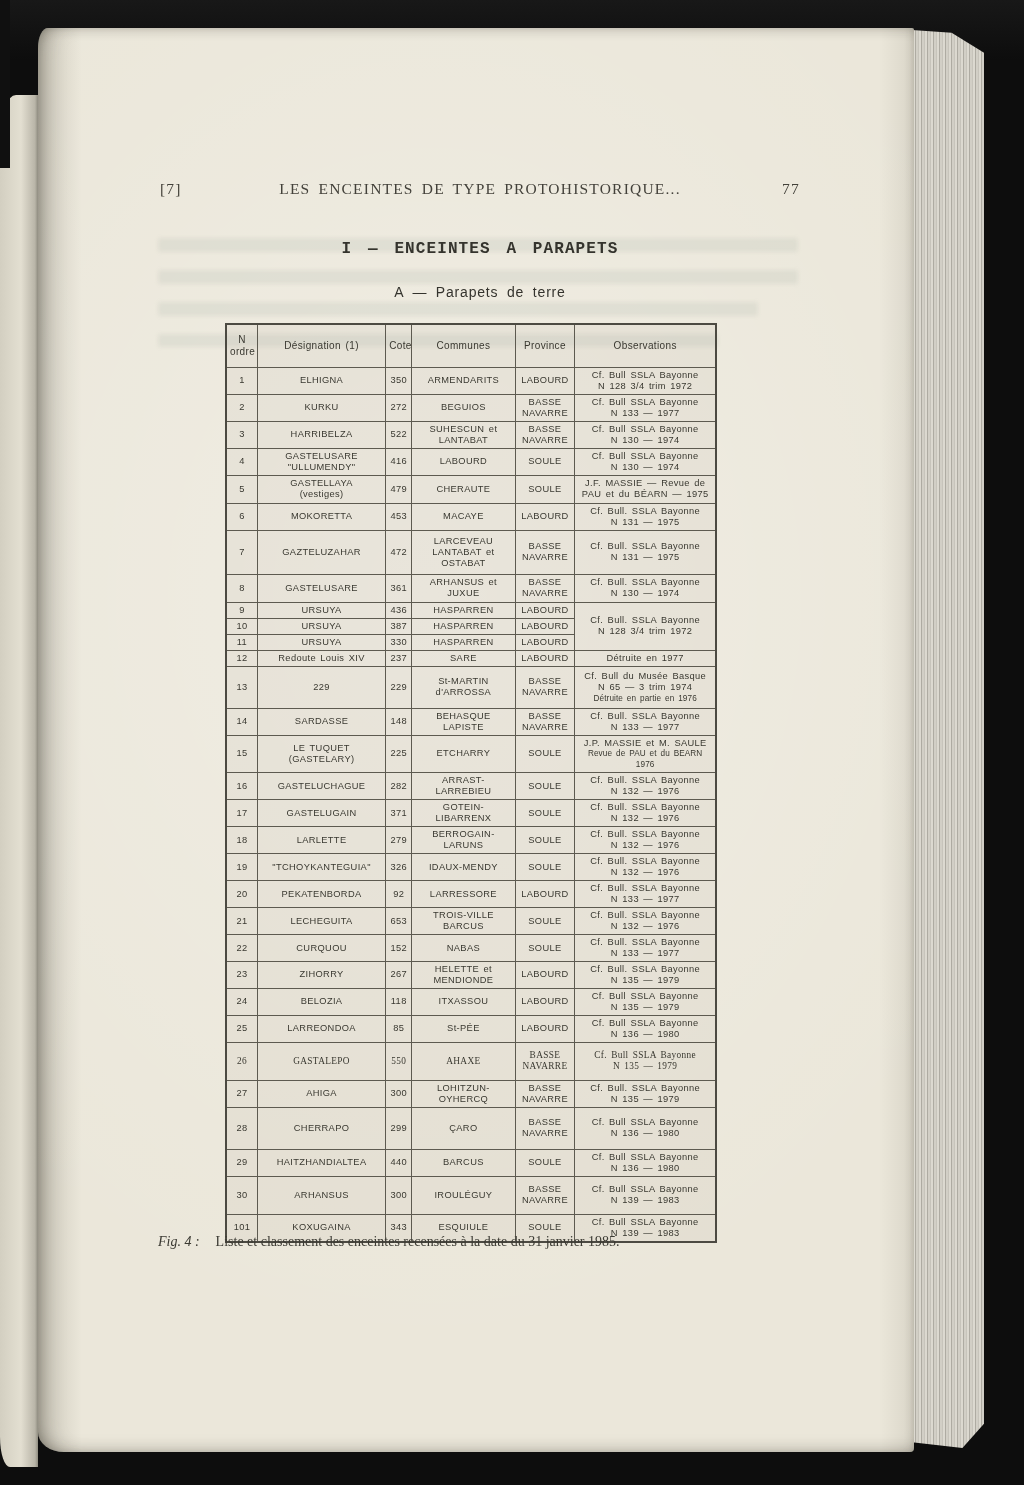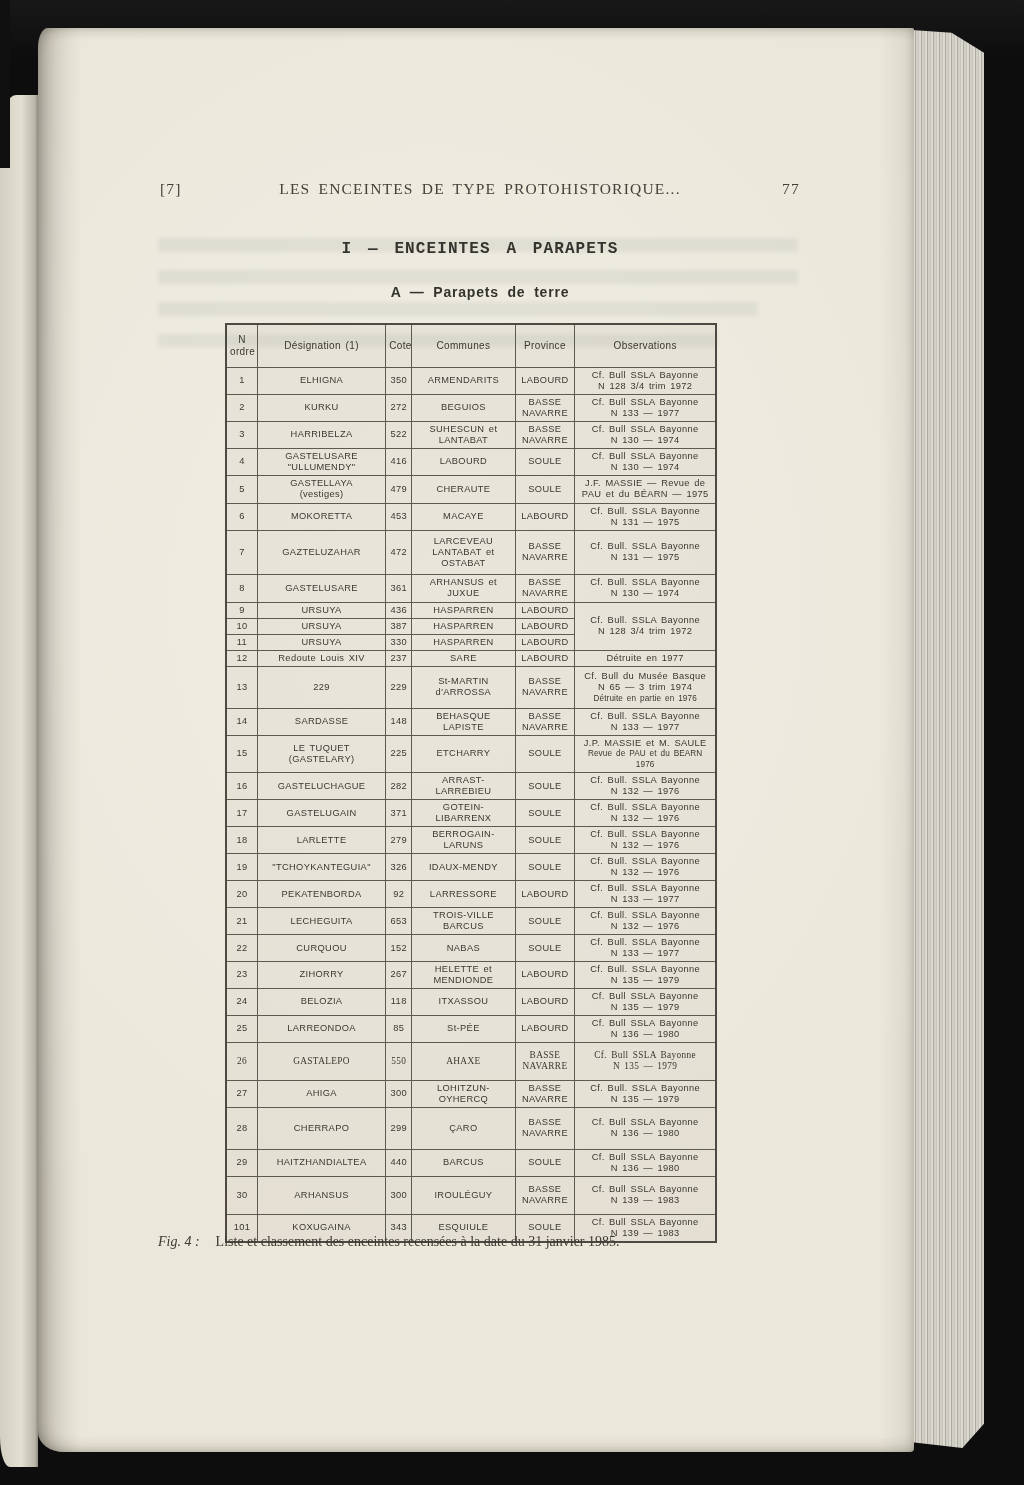--- a/index.html
+++ b/index.html
@@ -29,21 +29,21 @@
   
   .runhead{position:absolute;top:152px;left:102px;width:680px;height:22px;
     font-family:"Liberation Serif",serif;font-size:15.5px;color:#43413a;letter-spacing:1.2px;}
   .runhead .ref{position:absolute;left:20px;top:0;}
   .runhead .rtitle{position:absolute;left:0;right:0;text-align:center;top:0;word-spacing:3px;}
   .runhead .pnum{position:absolute;right:20px;top:0;text-align:right;}
   
   .sec-title{position:absolute;top:212px;left:102px;width:680px;text-align:center;
     font-weight:bold;font-size:16px;color:#34332d;letter-spacing:1.1px;word-spacing:5px;font-family:Liberation Mono, monospace;}
   .sub-title{position:absolute;top:256px;left:102px;width:680px;text-align:center;
-    font-weight:bold;font-size:14px;color:#34332d;letter-spacing:0.8px;word-spacing:4px;}
+    font-weight:normal;font-size:14px;color:#34332d;letter-spacing:0.8px;word-spacing:4px;}
   
   .tbl-wrap{position:absolute;left:187px;top:295px;width:492px;}
   table.enc{border-collapse:collapse;width:492px;height:890px;table-layout:fixed;
     background:rgba(150,145,128,0.08);border:2px solid #4c4a42;}
   table.enc td,table.enc th{border:1px solid #5d5a50;padding:2px 3px;
     font-size:9.3px;line-height:1.18;color:#393830;text-align:center;vertical-align:middle;
     letter-spacing:0.35px;word-spacing:1.5px;overflow:hidden;}
   table.enc th{font-weight:normal;font-size:10px;height:38px;}
   td.obs,th.obs{font-size:9.2px;}
   .sm{font-size:8.2px;letter-spacing:0.1px;}

